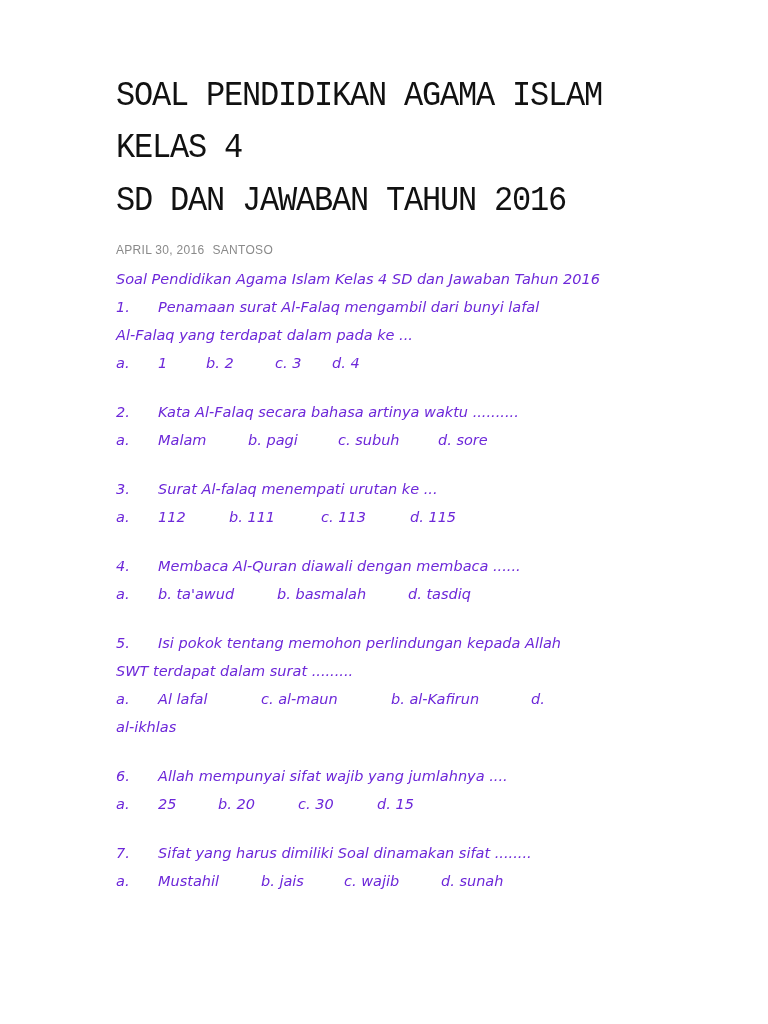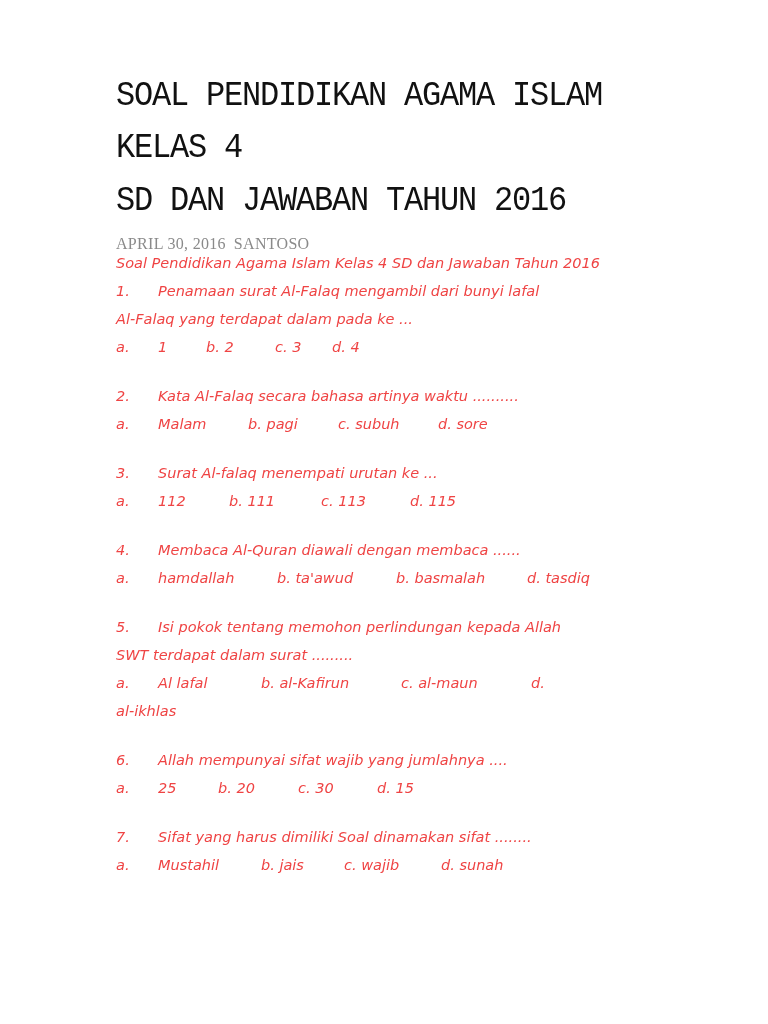--- a/index.html
+++ b/index.html
@@ -25,34 +25,35 @@
       font-weight: normal;
       font-size: 32px;
       line-height: 47px;
       letter-spacing: -1.2px;
       color: #111111;
       margin: 0;
       transform: scaleY(1.12);
       transform-origin: top left;
     }
     .meta {
-      font-family: Liberation Serif, serif;
-      font-size: 16px;
+      font-family: Liberation Sans, sans-serif;
+      font-size: 12px;
       color: #8a8a8a;
-      margin-top: 25px;
+      margin-top: 33px;
       letter-spacing: 0.3px;
       height: 14px;
     }
     .meta span + span { margin-left: 8px; }
     .body {
       font-family: "DejaVu Sans", sans-serif;
       font-style: italic;
       font-size: 14.5px;
       line-height: 28px;
-      color: #ef4444;
+      color: #6d28d9;
+      margin-top: 8px;
     }
     .intro { margin: 0; width: 500px; }
     .q { margin: 0; }
     .q + .q { margin-top: 21px; }
     .q-line { display: flex; }
     .q-num { width: 42px; flex: 0 0 42px; }
     .q-text { flex: 1; }
     .q-cont { display: block; }
     .opts { display: flex; white-space: nowrap; }
     .opt-a-label { width: 42px; flex: 0 0 42px; }
@@ -117,38 +118,37 @@
       </div>
     </div>
 
     <div class="q">
       <div class="q-line">
         <span class="q-num">4.</span>
         <span class="q-text">Membaca Al-Quran diawali dengan membaca ......</span>
       </div>
       <div class="opts">
         <span class="opt-a-label">a.</span>
-        <span class="opt" style="width:119px">hamdallah</span>
         <span class="opt" style="width:119px">b. ta'awud</span>
         <span class="opt" style="width:131px">b. basmalah</span>
         <span class="opt">d. tasdiq</span>
       </div>
     </div>
 
     <div class="q">
       <div class="q-line">
         <span class="q-num">5.</span>
         <span class="q-text">Isi pokok tentang memohon perlindungan kepada Allah</span>
       </div>
       <span class="q-cont">SWT terdapat dalam surat .........</span>
       <div class="opts">
         <span class="opt-a-label">a.</span>
         <span class="opt" style="width:103px">Al lafal</span>
+        <span class="opt" style="width:130px">c. al-maun</span>
         <span class="opt" style="width:140px">b. al-Kafirun</span>
-        <span class="opt" style="width:130px">c. al-maun</span>
         <span class="opt">d.</span>
       </div>
       <span class="q-cont">al-ikhlas</span>
     </div>
 
     <div class="q">
       <div class="q-line">
         <span class="q-num">6.</span>
         <span class="q-text">Allah mempunyai sifat wajib yang jumlahnya ....</span>
       </div>

